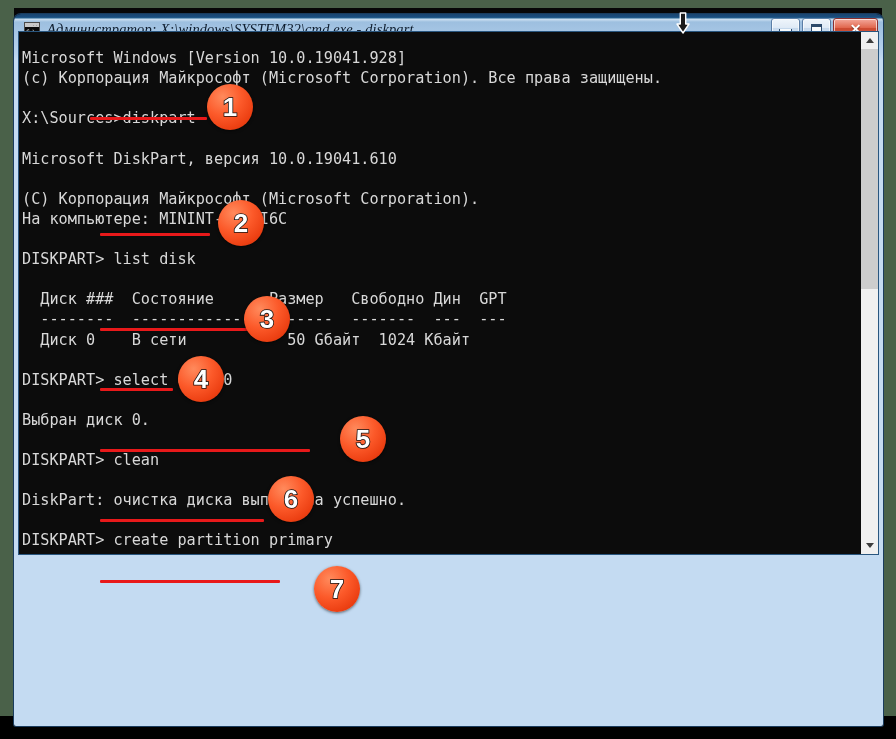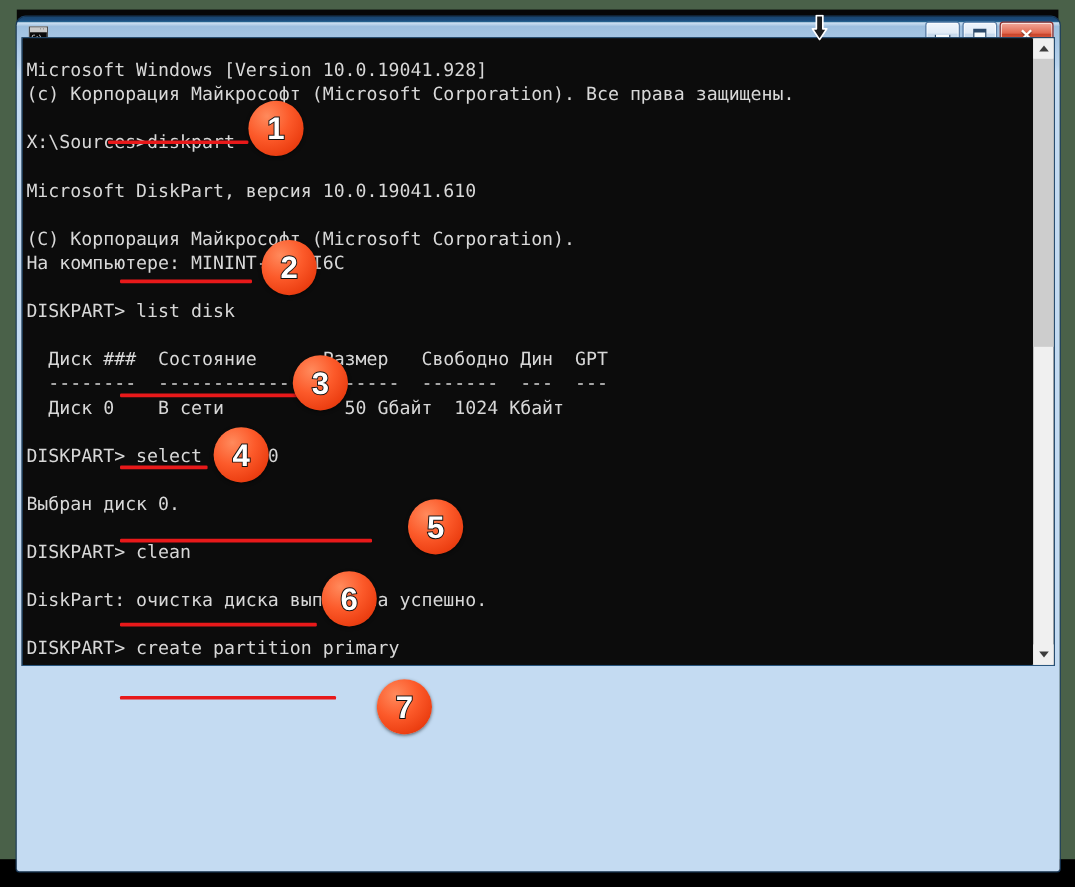--- a/index.html
+++ b/index.html
@@ -281,20 +281,21 @@
 
   <div id="window">
     <div id="window-inner">
 
       <div id="titlebar">
         <div id="title-icon">
           <div class="bar"></div>
           <div class="dots">··</div>
           <div class="screen">C:\.</div>
         </div>
+        <div id="title-text">Администратор: X:\windows\SYSTEM32\cmd.exe - diskpart</div>
 
         <div id="win-controls">
           <div class="win-btn">
             <div class="glyph-min"></div>
           </div>
           <div class="win-btn">
             <div class="glyph-max"></div>
           </div>
           <div class="win-btn close">
             <div class="glyph-close">✕</div>

